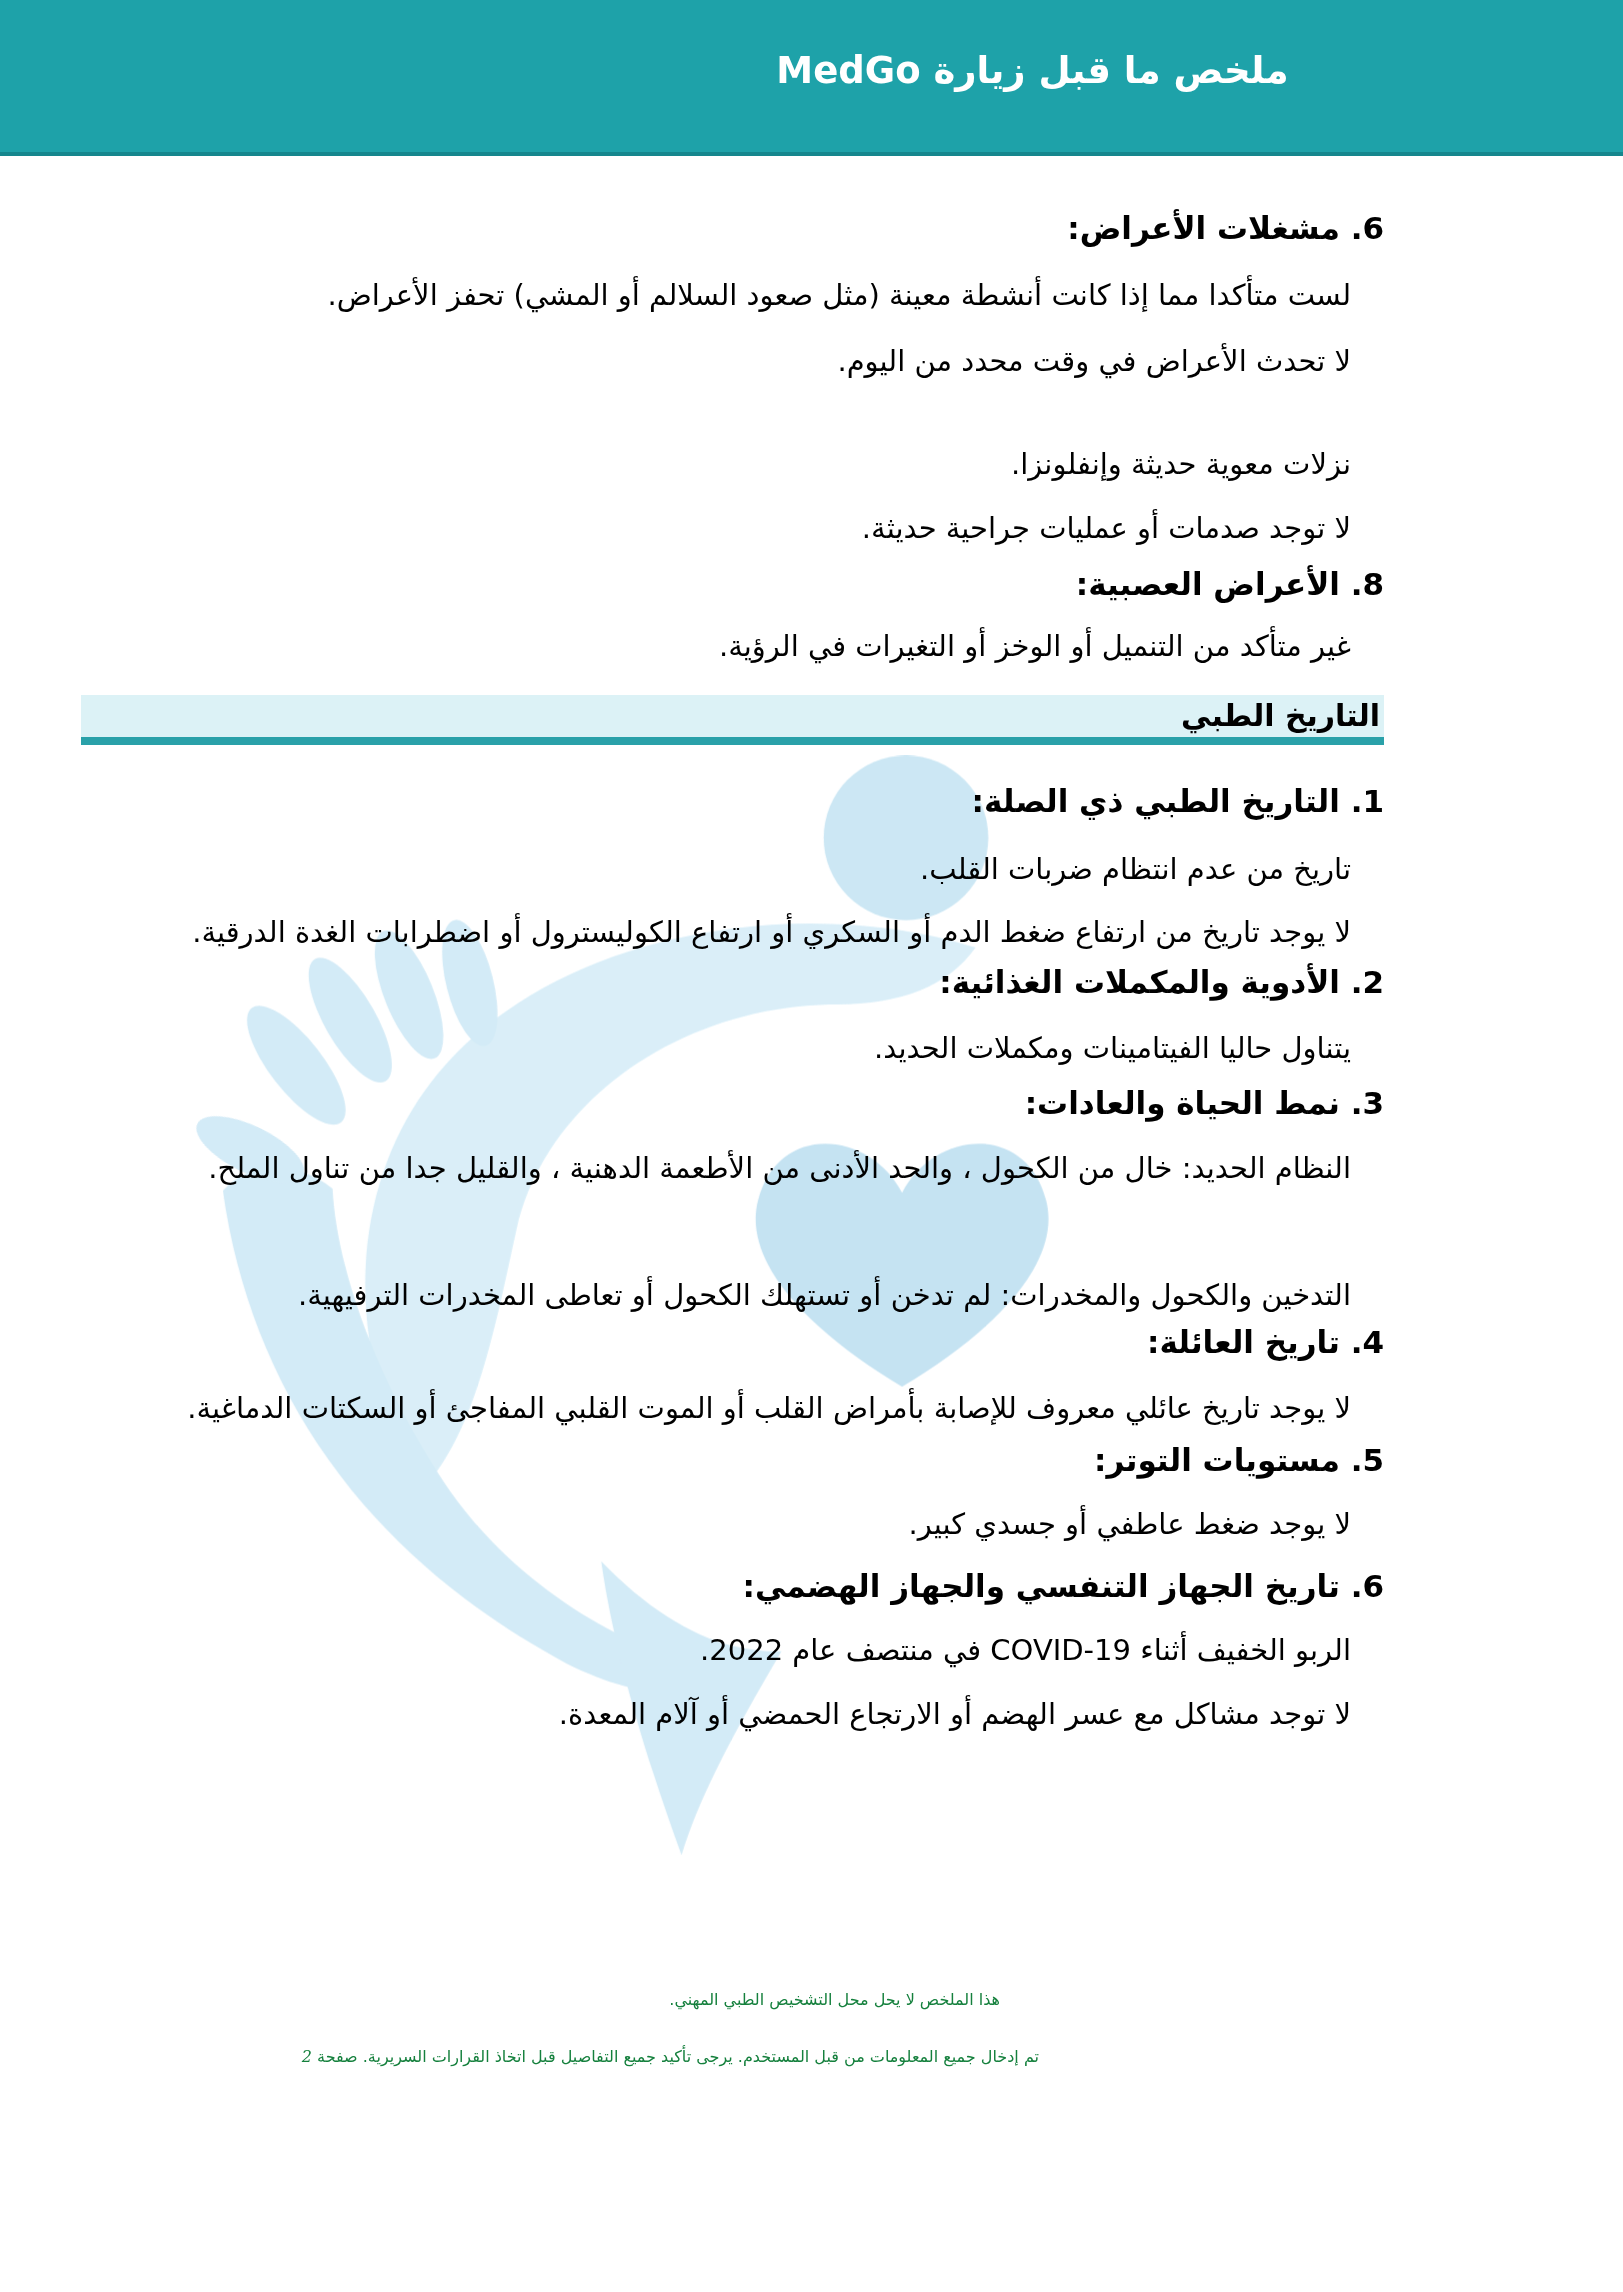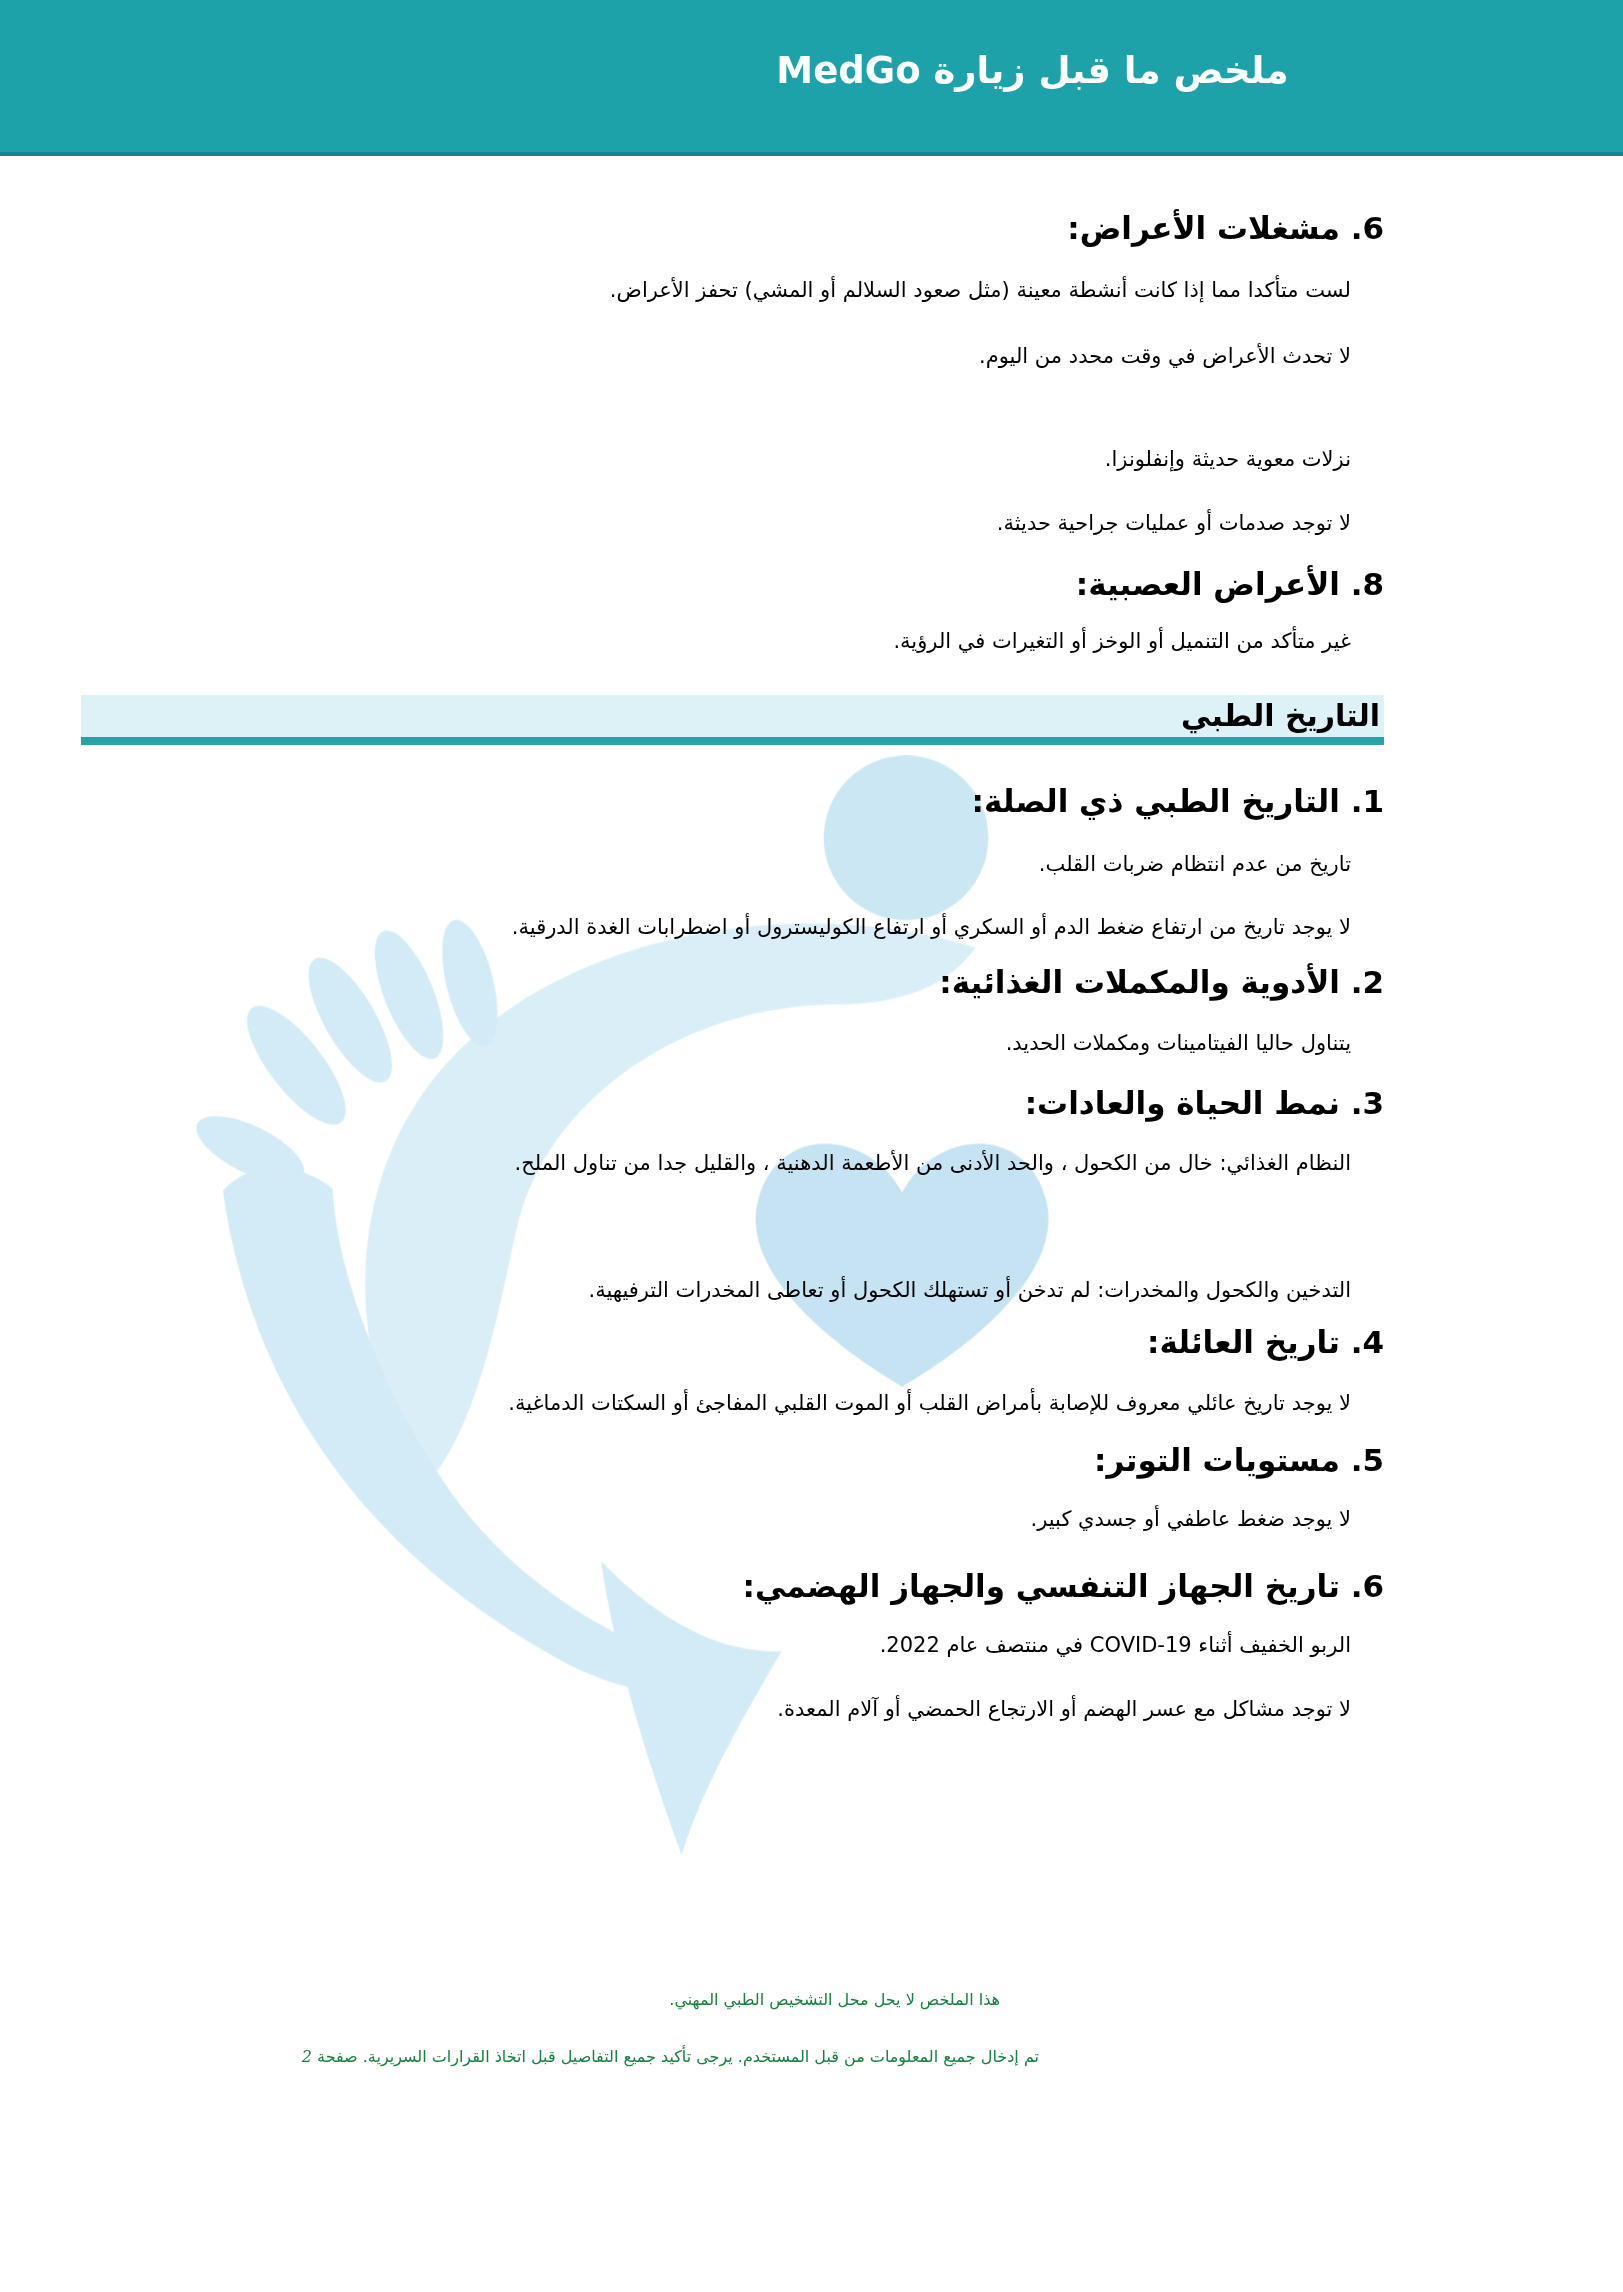--- a/index.html
+++ b/index.html
@@ -26,21 +26,21 @@
     font-size:37px;font-weight:bold;color:#ffffff;
     white-space:nowrap;
   }
   .watermark{
     position:absolute;top:681px;left:54px;
     width:1010px;height:1186px;
     z-index:0;
   }
   .line{position:absolute;white-space:nowrap;z-index:1;text-align:center;}
   .h{right:239px;font-size:31px;font-weight:bold;}
-  .b{right:272px;font-size:21px;}
+  .b{right:272px;font-size:29px;}
   .band{
     position:absolute;left:81px;right:239px;top:695px;
     height:42px;
     background:#dcf2f6;
     border-bottom:8.8px solid #2aa1a9;
     z-index:1;
   }
   .band-title{
     position:absolute;right:3.9px;top:-2px;
     font-size:30px;font-weight:bold;
@@ -102,21 +102,21 @@
   </div>
 
   <div class="line h" style="top:783px">1. التاريخ الطبي ذي الصلة:</div>
   <div class="line b" style="top:852px">تاريخ من عدم انتظام ضربات القلب.</div>
   <div class="line b" style="top:915px">لا يوجد تاريخ من ارتفاع ضغط الدم أو السكري أو ارتفاع الكوليسترول أو اضطرابات الغدة الدرقية.</div>
 
   <div class="line h" style="top:964px">2. الأدوية والمكملات الغذائية:</div>
   <div class="line b" style="top:1031px">يتناول حاليا الفيتامينات ومكملات الحديد.</div>
 
   <div class="line h" style="top:1085px">3. نمط الحياة والعادات:</div>
-  <div class="line b" style="top:1151px">النظام الغذائي: خال من الكحول ، والحد الأدنى من الأطعمة الدهنية ، والقليل جدا من تناول الملح.</div>
+  <div class="line b" style="top:1151px">النظام الحديد: خال من الكحول ، والحد الأدنى من الأطعمة الدهنية ، والقليل جدا من تناول الملح.</div>
   <div class="line b" style="top:1278px">التدخين والكحول والمخدرات: لم تدخن أو تستهلك الكحول أو تعاطى المخدرات الترفيهية.</div>
 
   <div class="line h" style="top:1324px">4. تاريخ العائلة:</div>
   <div class="line b" style="top:1391px">لا يوجد تاريخ عائلي معروف للإصابة بأمراض القلب أو الموت القلبي المفاجئ أو السكتات الدماغية.</div>
 
   <div class="line h" style="top:1442px">5. مستويات التوتر:</div>
   <div class="line b" style="top:1507px">لا يوجد ضغط عاطفي أو جسدي كبير.</div>
 
   <div class="line h" style="top:1568px">6. تاريخ الجهاز التنفسي والجهاز الهضمي:</div>
   <div class="line b" style="top:1633px">الربو الخفيف أثناء COVID-19 في منتصف عام 2022.</div>

